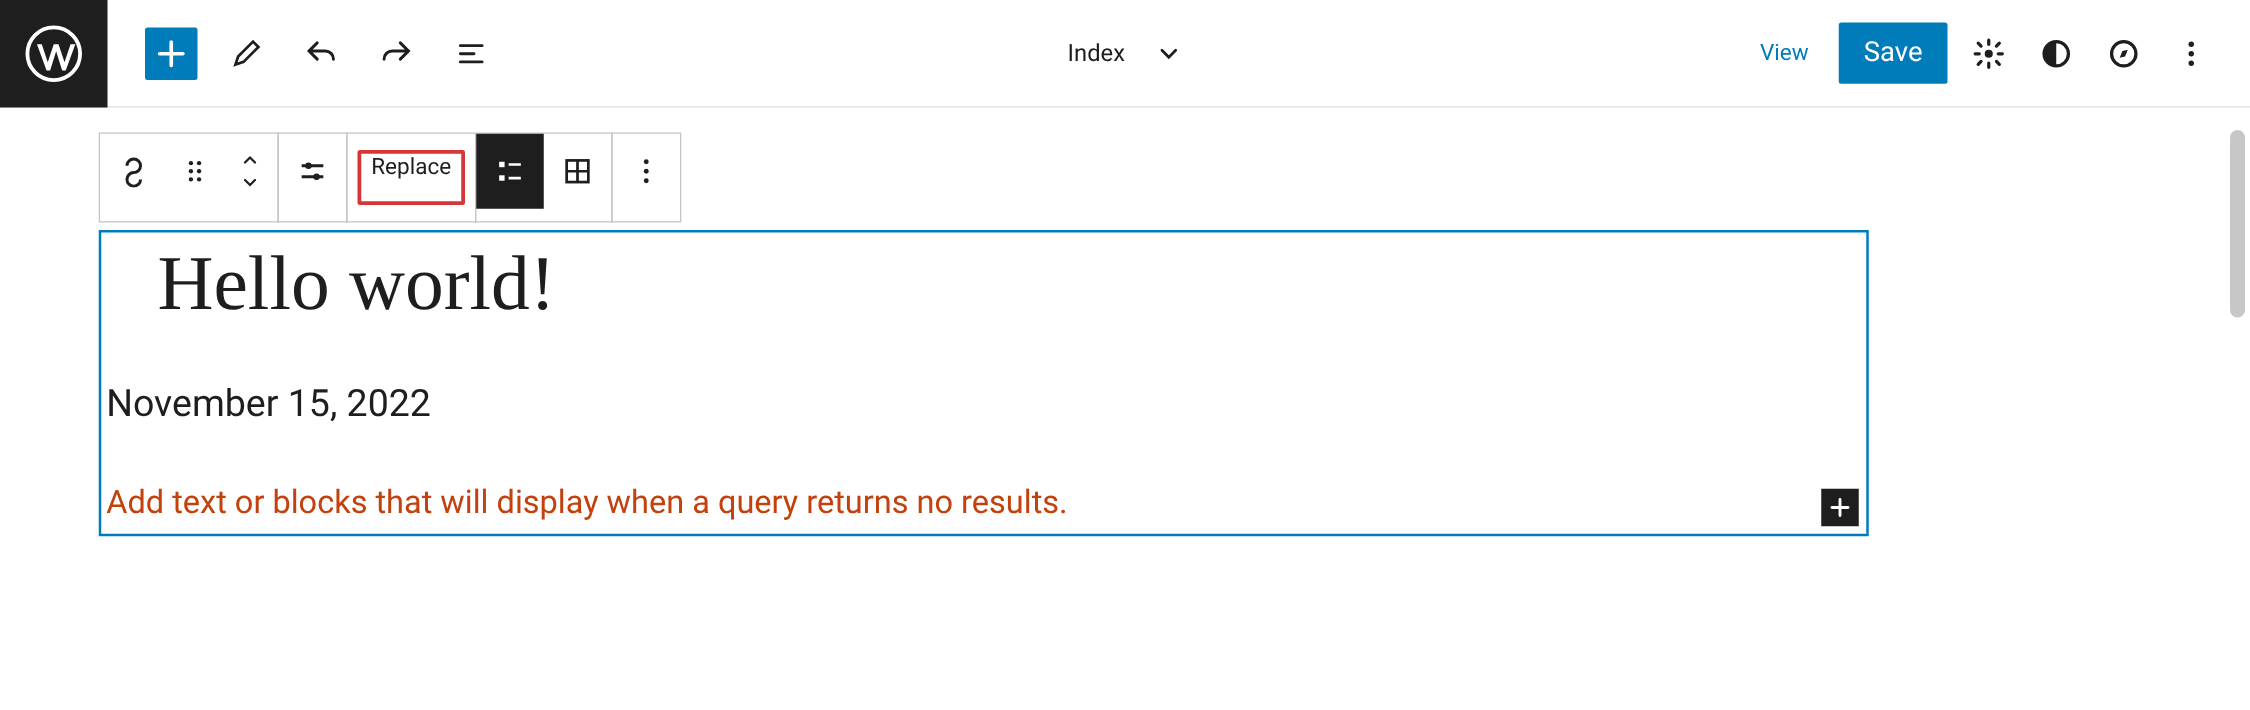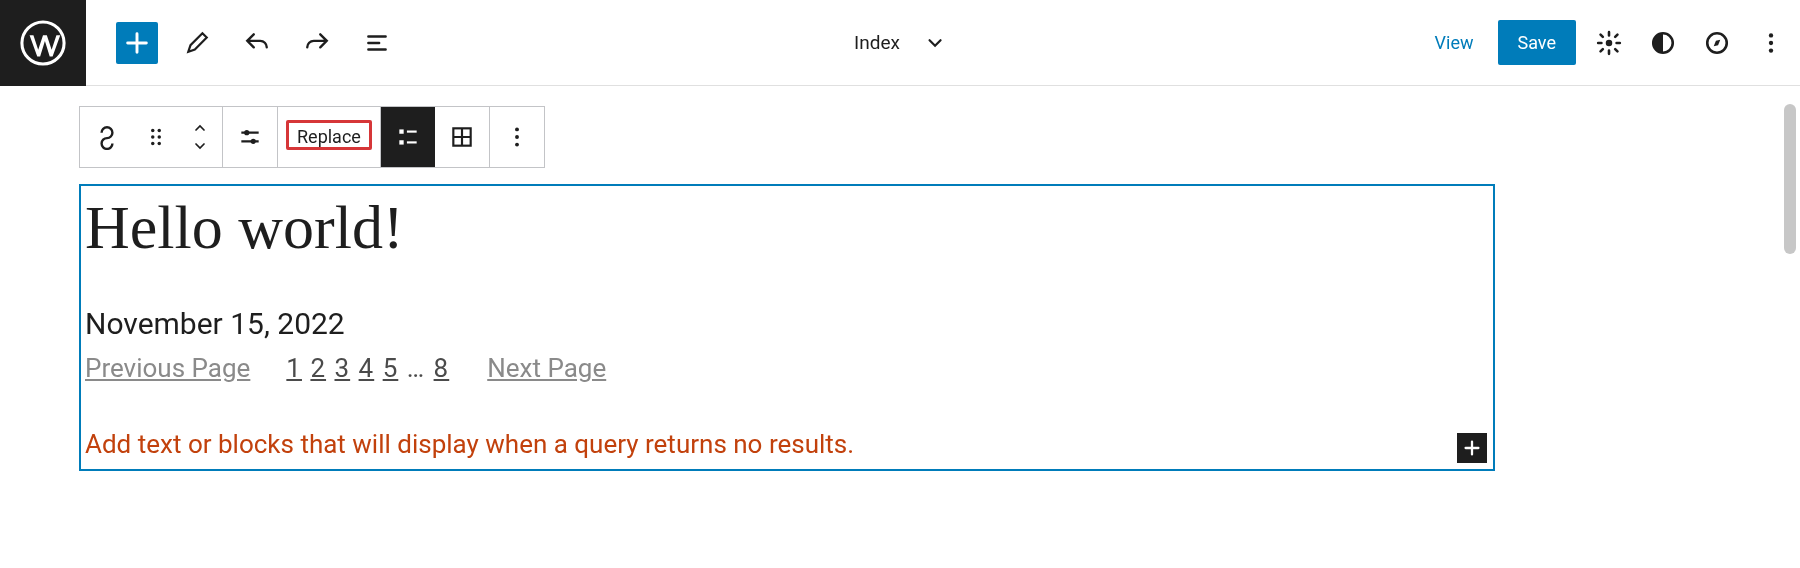--- a/index.html
+++ b/index.html
@@ -66,32 +66,32 @@
     color: #1e1e1e;
     cursor: pointer;
   }
   .header-center svg { width: 22px; height: 22px; }
 
   .header-right {
     margin-left: auto;
     display: flex;
     align-items: center;
     gap: 12px;
-    padding-right: 8px;
+    padding-right: 26px;
   }
   .view-link {
     color: #007cba;
     font-size: 18px;
     padding: 8px 12px;
     cursor: pointer;
   }
   .save-btn {
     background: #007cba;
     color: #fff;
-    font-size: 18px;
+    font-size: 22px;
     padding: 12px 20px;
     border-radius: 2px;
     cursor: pointer;
   }
 
   
   .block-toolbar {
     position: absolute;
     top: 106px;
     left: 79px;
@@ -114,24 +114,24 @@
     color: #1e1e1e;
   }
   .toolbar-item.narrow { width: 44px; }
   .toolbar-item svg { width: 26px; height: 26px; }
   .toolbar-item.active {
     background: #1e1e1e;
     color: #fff;
   }
   .toolbar-replace {
     border: 3px solid #d63638;
-    height: 30px;
+    height: 44px;
     padding: 0 8px;
     display: flex;
-    align-items: flex-end;
+    align-items: flex-start;
     font-size: 18px;
     color: #1e1e1e;
     cursor: pointer;
     margin: 13px 8px 13px 6px;
     border-radius: 2px;
   }
   .toolbar-group.replace-group {
     padding-left: 2px;
   }
   .updown {
@@ -155,20 +155,21 @@
   .content-inner {
     padding: 2px 4px 4px 4px;
   }
   .post-title {
     font-family: Georgia, "Times New Roman", serif;
     font-size: 62px;
     font-weight: 400;
     color: #1e1e1e;
     line-height: 1.2;
     margin-top: 2px;
+    margin-left: 41px;
   }
   .post-date {
     font-size: 30px;
     color: #1e1e1e;
     margin-top: 42px;
   }
   .pagination {
     display: flex;
     gap: 36px;
     margin-top: 12px;
@@ -361,33 +362,20 @@
           <circle cx="12" cy="19" r="1.8" fill="currentColor"></circle>
         </svg>
     </div>
   </div>
 </div>
 
 <div class="canvas">
   <div class="content-inner">
     <div class="post-title">Hello world!</div>
     <div class="post-date">November 15, 2022</div>
-    <div class="pagination">
-      <span class="dimmed">Previous Page</span>
-      <span class="page-numbers">
-        <span>1</span>
-        <span>2</span>
-        <span>3</span>
-        <span>4</span>
-        <span>5</span>
-        <span class="ellipsis">…</span>
-        <span>8</span>
-      </span>
-      <span class="dimmed">Next Page</span>
-    </div>
     <div class="no-results">Add text or blocks that will display when a query returns no results.</div>
   </div>
   <div class="canvas-add">
     <svg viewBox="0 0 24 24">
         <path d="M12 5v14M5 12h14" stroke="#fff" stroke-width="2.5" stroke-linecap="round"></path>
       </svg>
   </div>
 </div>
 
 <div class="scrollbar"></div>

